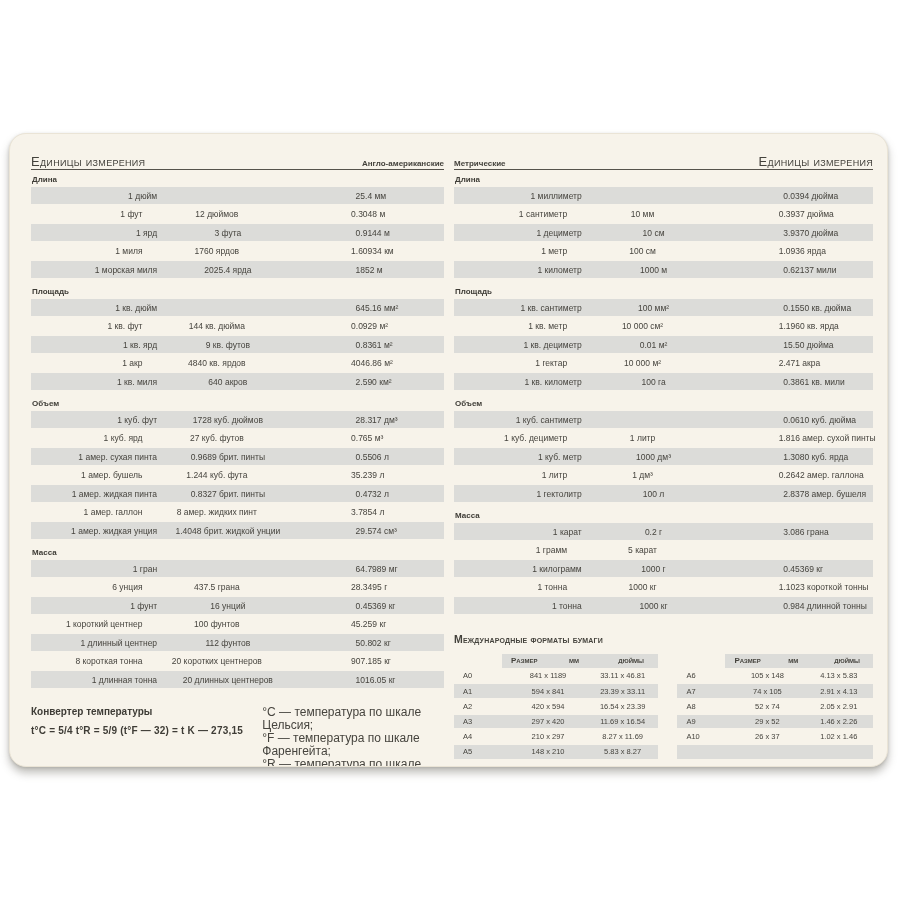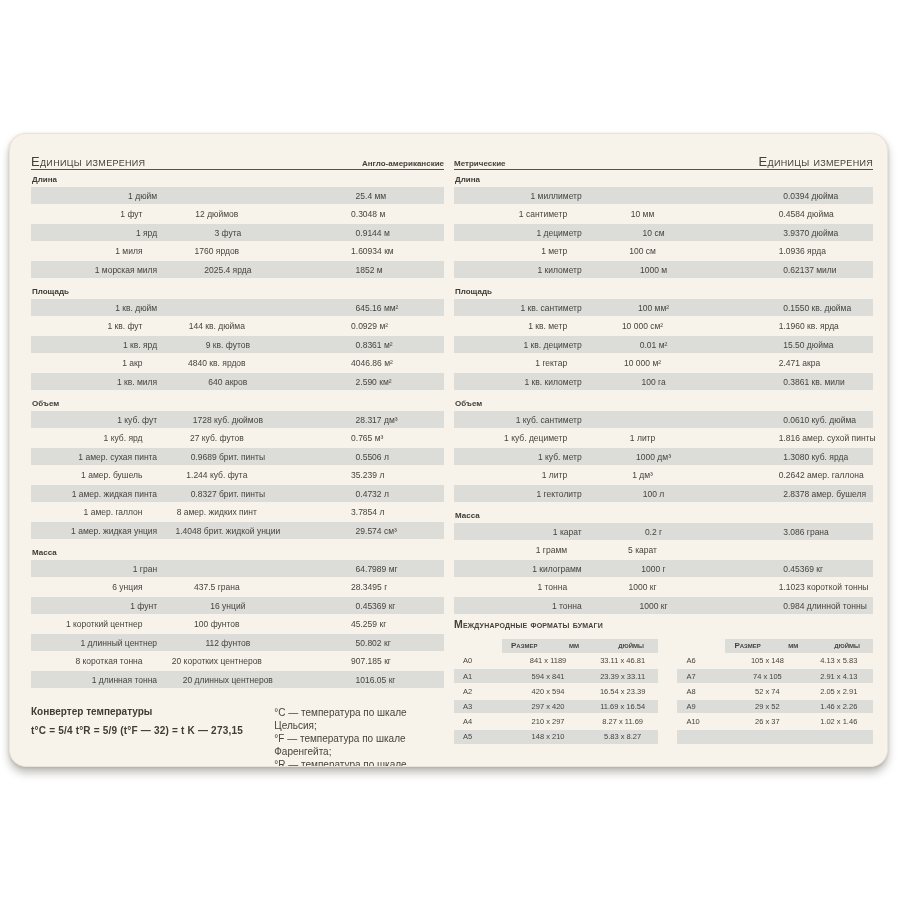--- a/index.html
+++ b/index.html
@@ -21,23 +21,23 @@
   .u-row{display:flex;align-items:center;height:17px;margin-bottom:1.5px;font-size:8.5px;color:#46443e;}
   .u-row.odd{background:#dcdcd9;padding-left:20px;}
   .c1{width:27%;text-align:right;}
   .c2{width:36%;text-align:center;}
   .c3{margin-left:14.5%;width:22.5%;text-align:left;white-space:nowrap;}
   
   .temp{display:flex;margin-top:12px;}
   .temp-left{width:56%;}
   .temp-title{font-weight:bold;font-size:10px;color:#3e3c36;margin:2px 0 8px;}
   .temp-formula{font-weight:bold;font-size:10px;color:#3e3c36;letter-spacing:.2px;}
-  .temp-notes{flex:1;font-size:10px;color:#46443e;line-height:13px;padding-top:2px;margin-left:12px;}
+  .temp-notes{flex:1;font-size:12px;color:#46443e;line-height:13px;padding-top:2px;}
   
-  .paper-title{font-variant:small-caps;font-weight:bold;font-size:10.5px;color:#44423c;letter-spacing:.2px;}
+  .paper-title{font-variant:small-caps;font-weight:bold;font-size:10.5px;color:#44423c;margin-top:15px;letter-spacing:.2px;}
   .paper-tables{display:flex;gap:19px;margin-top:9px;}
   .ptable{width:208px;}
   .ptable.second{width:199px;}
   .p-row{display:flex;align-items:center;height:13.6px;margin-bottom:1.6px;font-size:7.5px;color:#46443e;}
   .p-row.gray{background:#dcdcd9;}
   .p-row.head{font-weight:bold;font-variant:small-caps;font-size:8px;color:#44423c;margin-left:48px;}
   .pc1{width:27%;padding-left:9px;box-sizing:border-box;text-align:left;}
   .pc2{width:38%;text-align:center;}
   .pc3{width:35%;text-align:center;}
 </style>
@@ -211,21 +211,21 @@
         <div class="section">
           <div class="section-label">Длина</div>
           <div class="u-row odd">
             <span class="c1">1 миллиметр</span>
             <span class="c2"></span>
             <span class="c3">0.0394 дюйма</span>
           </div>
           <div class="u-row">
             <span class="c1">1 сантиметр</span>
             <span class="c2">10 мм</span>
-            <span class="c3">0.4584 дюйма</span>
+            <span class="c3">0.3937 дюйма</span>
           </div>
           <div class="u-row odd">
             <span class="c1">1 дециметр</span>
             <span class="c2">10 см</span>
             <span class="c3">3.9370 дюйма</span>
           </div>
           <div class="u-row">
             <span class="c1">1 метр</span>
             <span class="c2">100 см</span>
             <span class="c3">1.0936 ярда</span>

